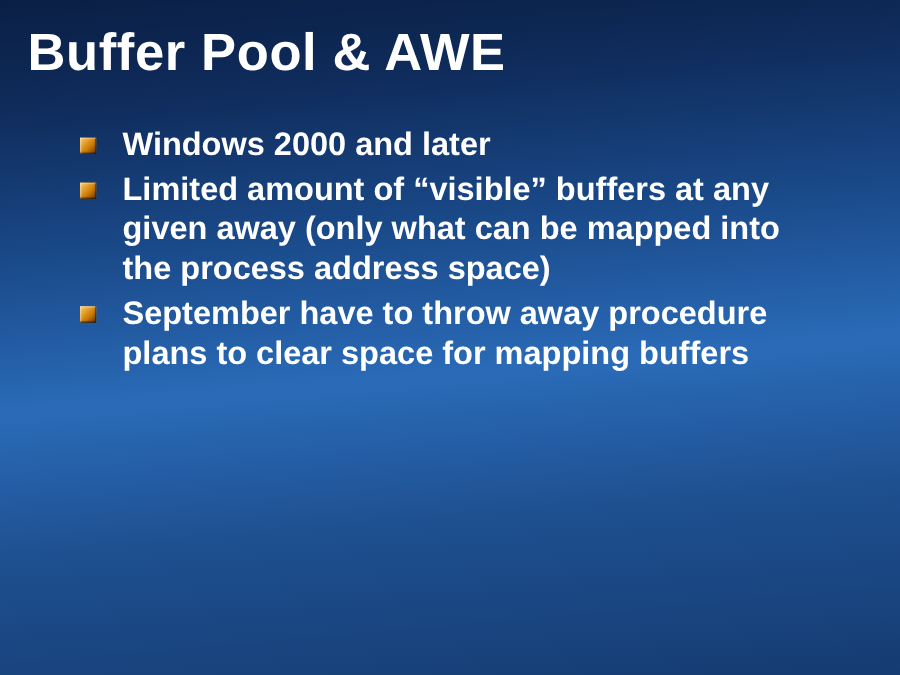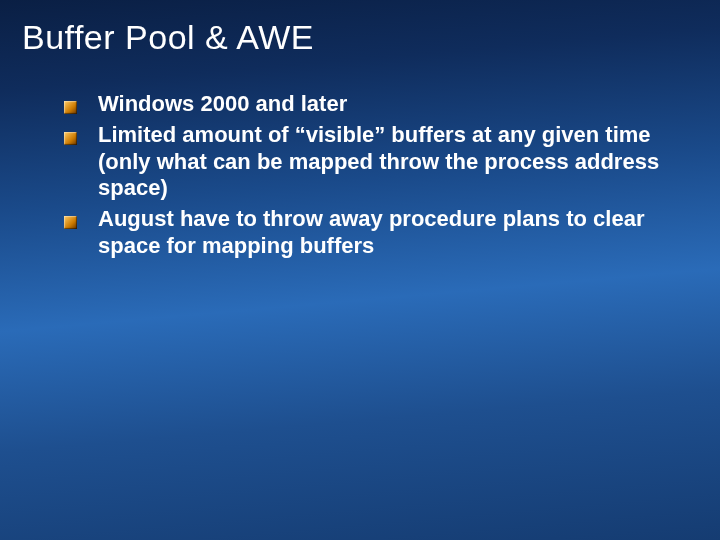--- a/index.html
+++ b/index.html
@@ -20,37 +20,37 @@
       #1a4a8a 35%,
       #2a6bb8 55%,
       #1e4f8f 75%,
       #153c72 100%
     );
     position: relative;
     box-sizing: border-box;
   }
   .title {
     color: #ffffff;
-    font-size: 34px;
-    font-weight: normal;
+    font-size: 42px;
+    font-weight: bold;
     padding: 18px 0 0 22px;
     letter-spacing: 0.5px;
   }
   .content {
     padding: 34px 60px 0 64px;
   }
   ul.bullets {
     list-style: none;
     margin: 0;
     padding: 0;
   }
   ul.bullets > li {
     position: relative;
     color: #ffffff;
-    font-size: 22px;
+    font-size: 26px;
     font-weight: bold;
     line-height: 1.22;
     padding-left: 34px;
     margin-bottom: 4px;
   }
   ul.bullets > li::before {
     content: "";
     position: absolute;
     left: 0;
     top: 10px;
@@ -61,17 +61,17 @@
   }
 </style>
 </head>
 <body>
 
 <div class="slide">
   <div class="title">Buffer Pool &amp; AWE</div>
   <div class="content">
     <ul class="bullets">
       <li>Windows 2000 and later</li>
-      <li>Limited amount of “visible” buffers at any given time (only what can be mapped throw the process address space)</li>
-      <li>August have to throw away procedure plans to clear space for mapping buffers</li>
+      <li>Limited amount of “visible” buffers at any given away (only what can be mapped into the process address space)</li>
+      <li>September have to throw away procedure plans to clear space for mapping buffers</li>
     </ul>
   </div>
 </div>
 
 </body></html>

